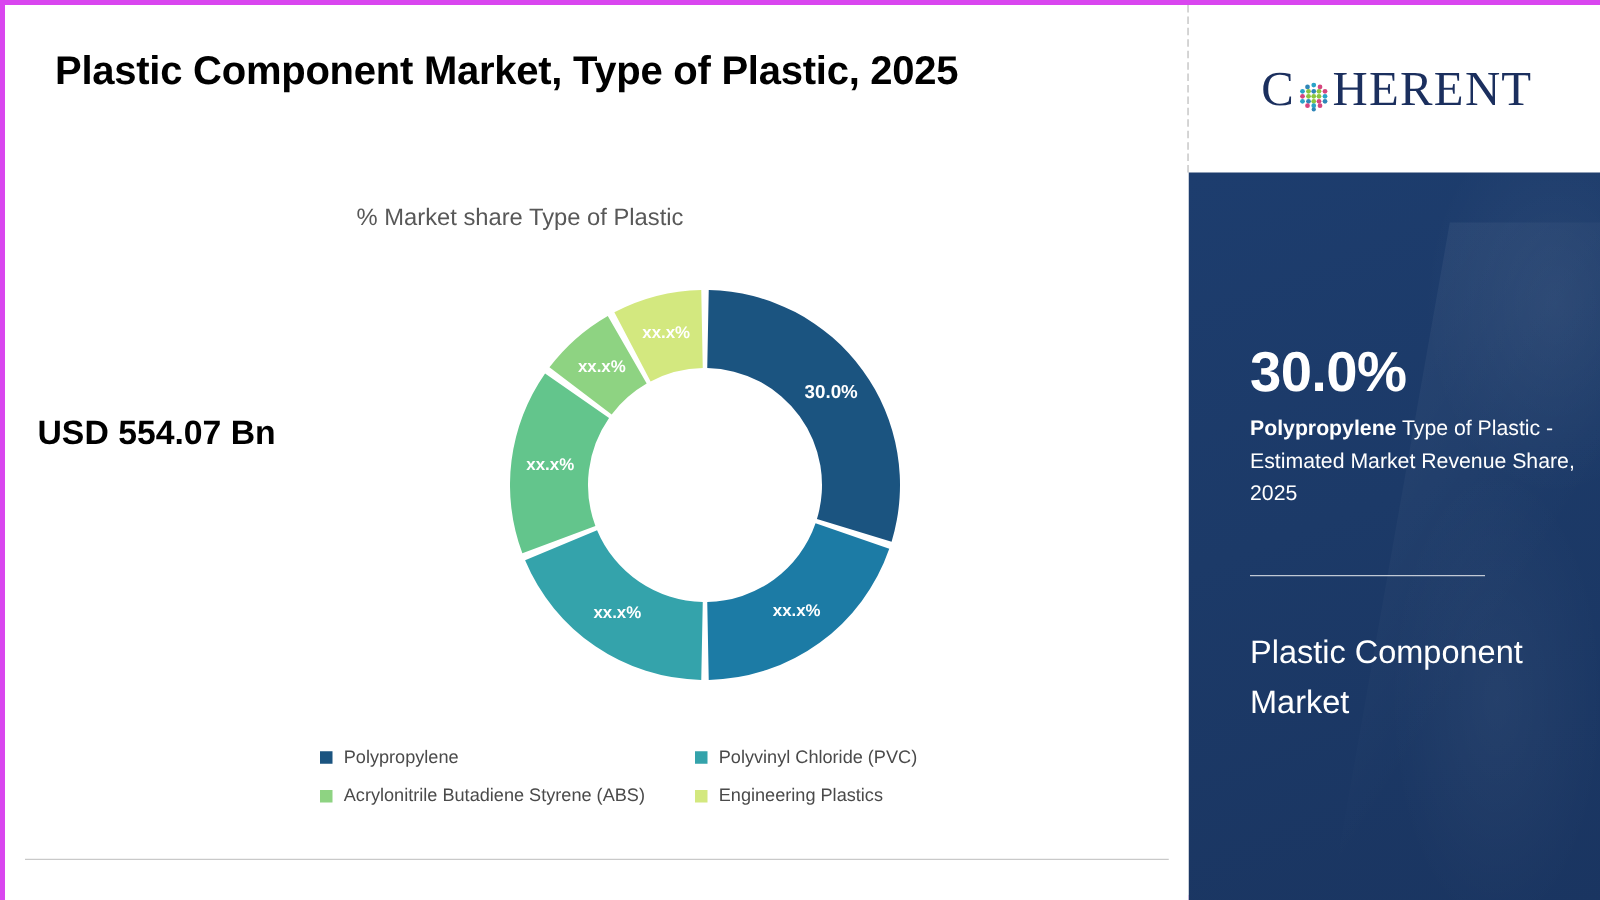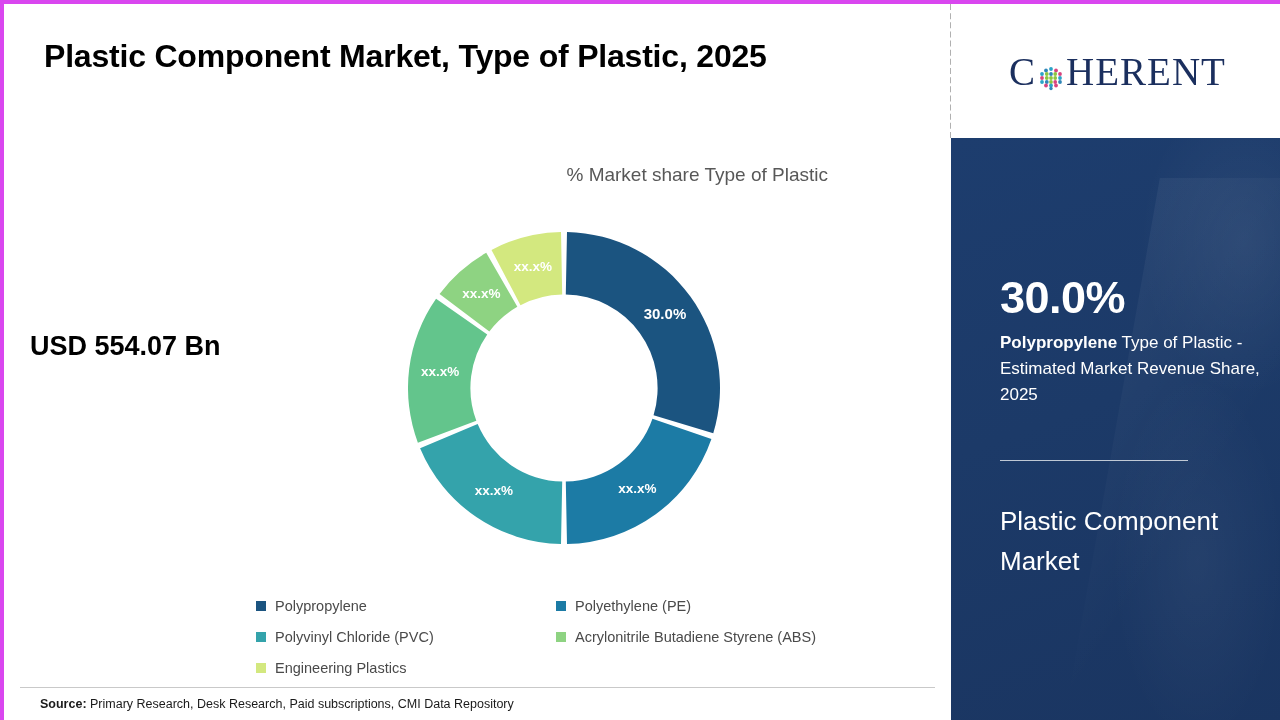--- a/index.html
+++ b/index.html
@@ -38,21 +38,21 @@
     font-weight: bold;
     color: #000000;
     letter-spacing: -0.2px;
     line-height: 1.15;
   }
 
   #chart-subtitle {
     position: absolute;
     left: 0; top: 160px;
     width: 824px;
-    text-align: right;
+    text-align: center;
     font-size: 19px;
     color: #585858;
   }
 
   
   #market-size-block {
     position: absolute;
     left: 26px; top: 324px;
     width: 320px;
   }
@@ -258,41 +258,34 @@
           </g>
       </svg>
     </div>
 
     <div id="legend">
         <div class="legend-item">
           <span class="legend-swatch" style="background: rgb(27, 84, 128);"></span>
           <span class="legend-text">Polypropylene</span>
         </div>
         <div class="legend-item">
-          <span class="legend-swatch" style="background: rgb(28, 123, 165);"></span>
-          <span class="legend-text">Polyethylene (PE)</span>
-        </div>
-        <div class="legend-item">
           <span class="legend-swatch" style="background: rgb(52, 163, 171);"></span>
           <span class="legend-text">Polyvinyl Chloride (PVC)</span>
         </div>
         <div class="legend-item">
           <span class="legend-swatch" style="background: rgb(142, 211, 130);"></span>
           <span class="legend-text">Acrylonitrile Butadiene Styrene (ABS)</span>
         </div>
         <div class="legend-item">
           <span class="legend-swatch" style="background: rgb(211, 232, 127);"></span>
           <span class="legend-text">Engineering Plastics</span>
         </div>
       </div>
 
     <div id="source-rule"></div>
-    <div id="source-line">
-      <b>Source:</b><span> Primary Research, Desk Research, Paid subscriptions, CMI Data Repository</span>
-    </div>
   </div>
 
   <div id="vertical-divider"></div>
 
   <div id="right-panel">
 
     <div id="logo-area">
       <div id="logo-wordmark">
         <span>C</span>
         <span id="logo-globe">

